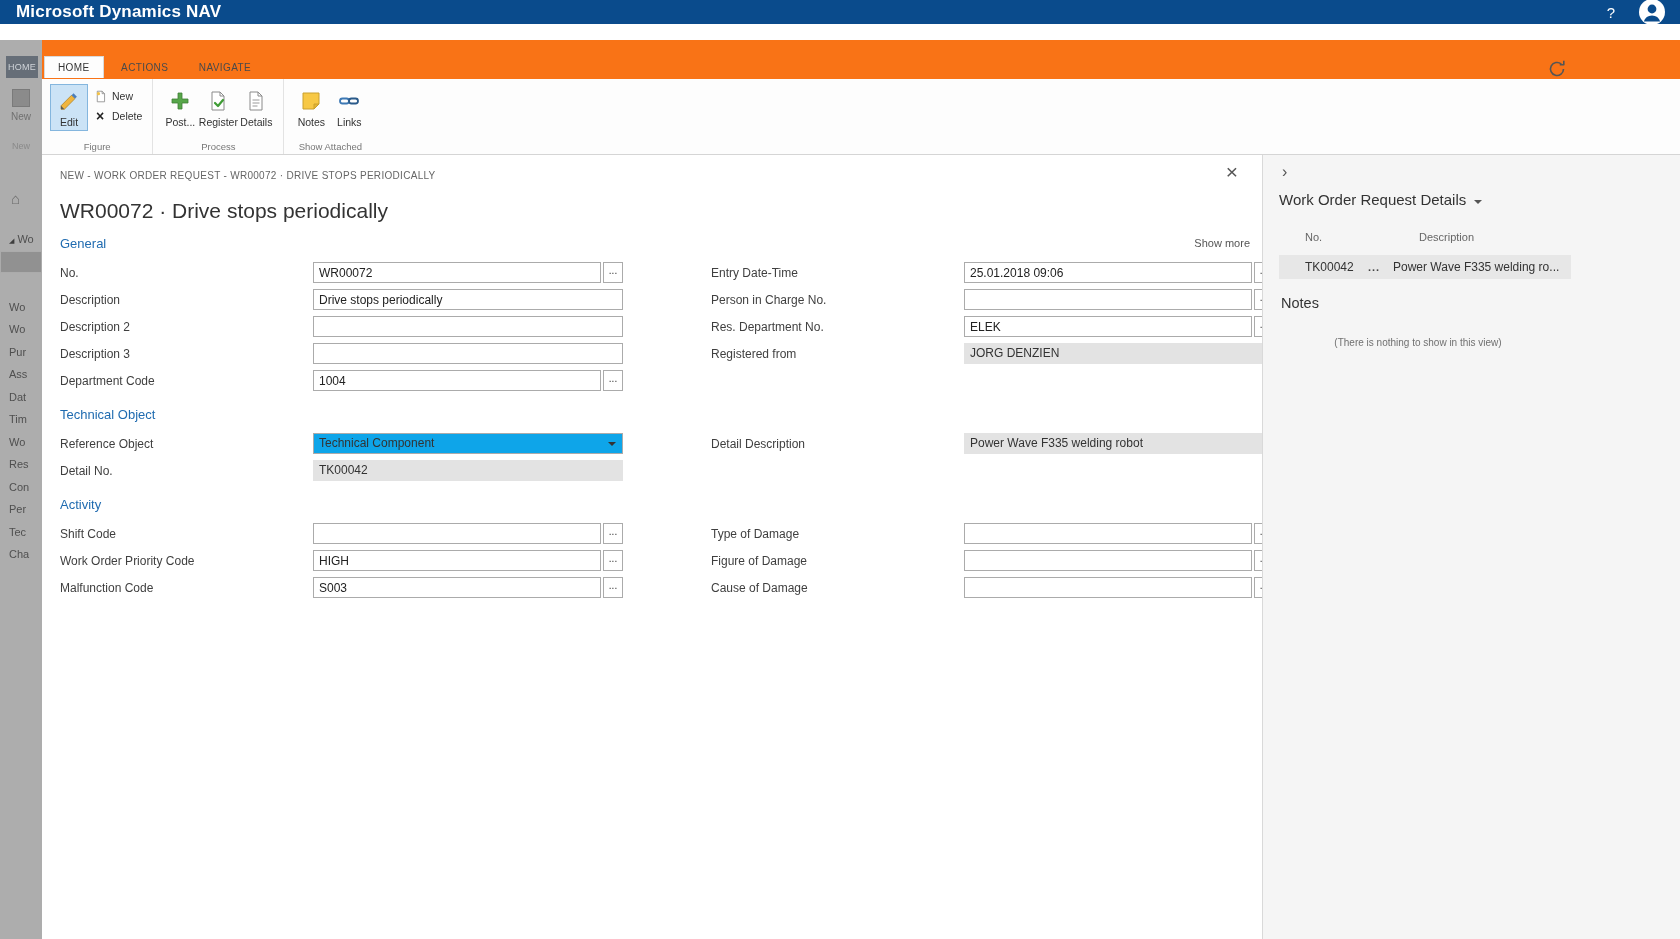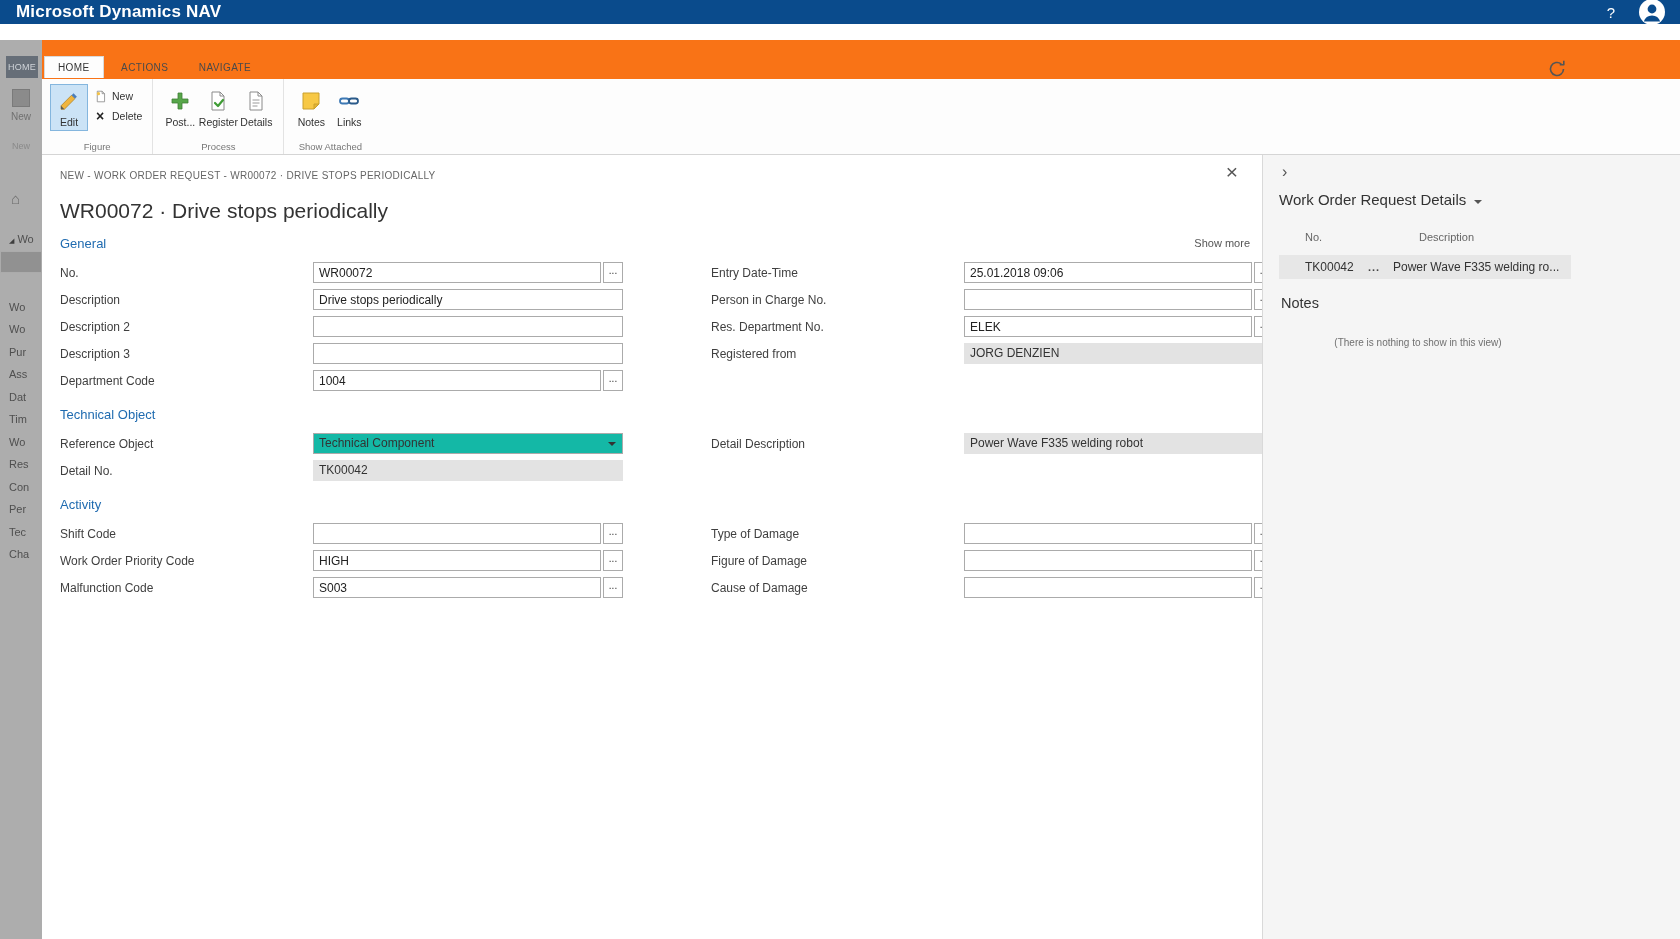--- a/index.html
+++ b/index.html
@@ -69,21 +69,21 @@
   .col2 { margin-left:88px; }
   .frow { display:flex; align-items:center; height:27px; }
   .frow label { width:253px; font-size:12px; color:#3f3f3f; }
   .ctrl { display:flex; width:310px; height:21px; }
   .fld { flex:1; height:21px; border:1px solid #ababab; font-size:12px; padding:0 5px; min-width:0; color:#222; }
   .assist { width:20px; margin-left:2px; border:1px solid #ababab; background:#fff; font-size:10px; color:#333;
             cursor:pointer; line-height:1; padding:0 0 4px 0; }
   .ro { flex:1; background:#e3e3e3; font-size:12px; line-height:21px; padding:0 6px; color:#333;
         white-space:nowrap; overflow:hidden; }
   .sel { flex:1; border:1px solid #ababab; position:relative; font-size:12px; line-height:19px; padding:0 5px;
-         background:#14b8a6; cursor:pointer; }
+         background:#0ea5e9; cursor:pointer; }
   .caret { position:absolute; right:6px; top:8px; width:0; height:0;
            border:4px solid transparent; border-top-color:#333; }
 
   
   .factbox { position:absolute; left:1262px; top:155px; right:0; bottom:0; background:#f5f5f5;
              border-left:1px solid #d9d9d9; z-index:6; }
   .fb-expand { position:absolute; top:8px; left:19px; font-size:16px; color:#555; background:none; border:none; cursor:pointer; }
   .fb-title { position:absolute; top:36px; left:16px; font-size:15px; color:#333; display:flex; align-items:flex-end;
               gap:8px; cursor:pointer; }
   .fb-caret { width:0; height:0; border:4px solid transparent; border-top-color:#555; margin-top:4px; }

